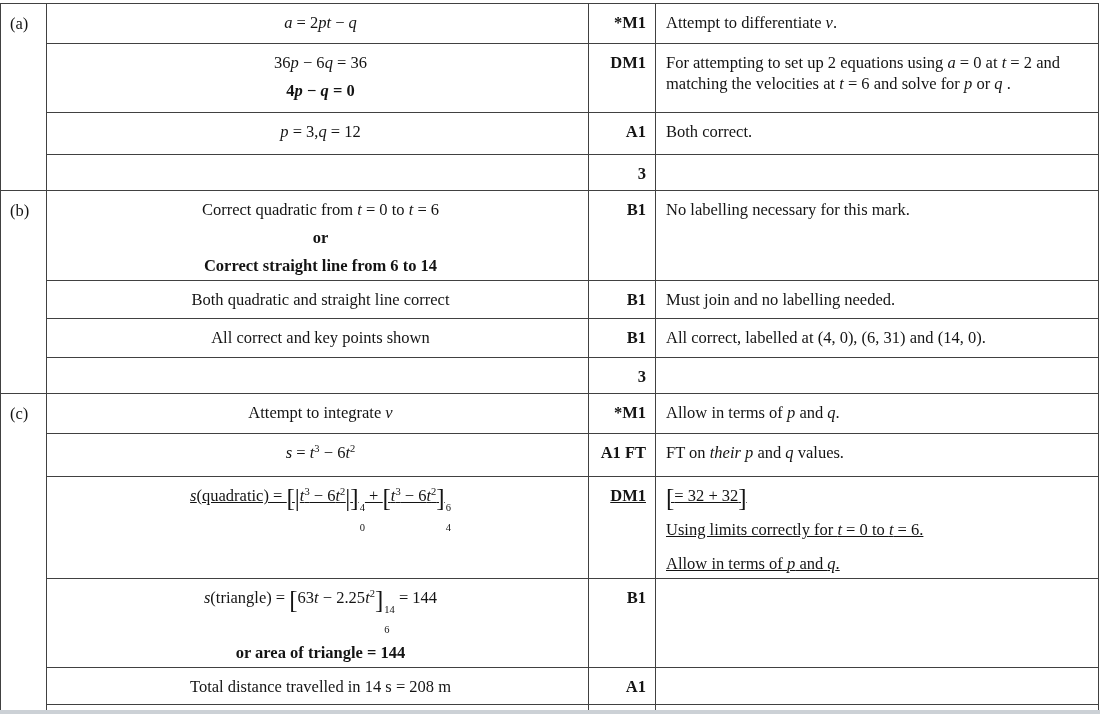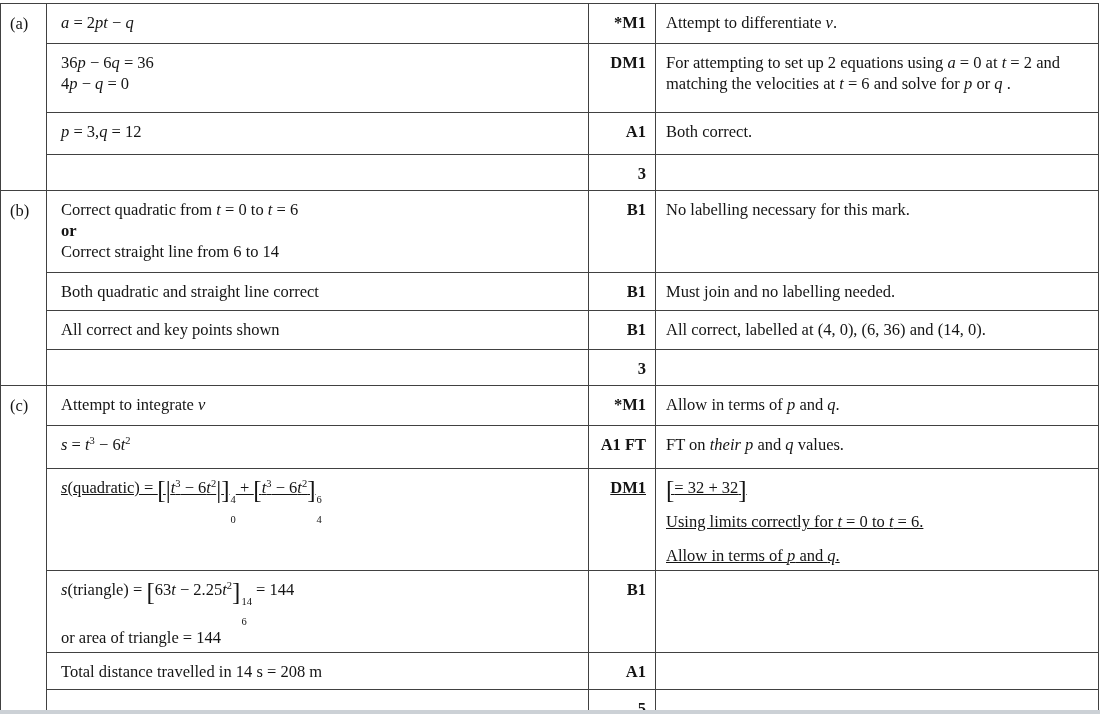--- a/index.html
+++ b/index.html
@@ -23,29 +23,29 @@
   col.c-notes{width:443px;}
   td{
     border:1.5px solid #414141;
     vertical-align:top;
     font-size:16.5px;
     line-height:21px;
     overflow:hidden;
     padding:0;
   }
   td.part{padding:9px 2px 0 9px;}
-  td.answer{padding:8px 8px 4px 14px;}
+  td.answer{padding:8px 8px 4px 14px;text-align:center;}
   td.mark{
     padding:8px 9px 0 2px;
     text-align:right;
     font-weight:bold;
     white-space:nowrap;
   }
   td.notes{padding:8px 8px 4px 10px;}
-  .answer .line + .line{}
+  .answer .line + .line{margin-top:7px;font-weight:bold;}
   .notes .line + .line{margin-top:13px;}
   tr.last-row td{border-bottom:none;}
   sup{font-size:10.5px;line-height:0;vertical-align:6px;}
   .bigb{font-size:25px;line-height:0;vertical-align:-4.5px;}
   .limits{
     display:inline-flex;
     flex-direction:column;
     align-items:flex-start;
     font-size:10.5px;
     line-height:1;
@@ -126,21 +126,21 @@
           <td class="notes">
             <div class="line">Must join and no labelling needed.</div>
           </td>
         </tr>
         <tr style="height: 39px; margin-left: 28px;">
           <td class="answer">
             <div class="line">All correct and key points shown</div>
           </td>
           <td class="mark">B1</td>
           <td class="notes">
-            <div class="line">All correct, labelled at (4, 0), (6, 36) and (14, 0).</div>
+            <div class="line">All correct, labelled at (4, 0), (6, 31) and (14, 0).</div>
           </td>
         </tr>
         <tr style="height: 36px;">
           <td class="answer"></td>
           <td class="mark">3</td>
           <td class="notes"></td>
         </tr>
         <tr style="height: 40px;">
           <td class="part" rowspan="6">(c)</td>
           <td class="answer">

